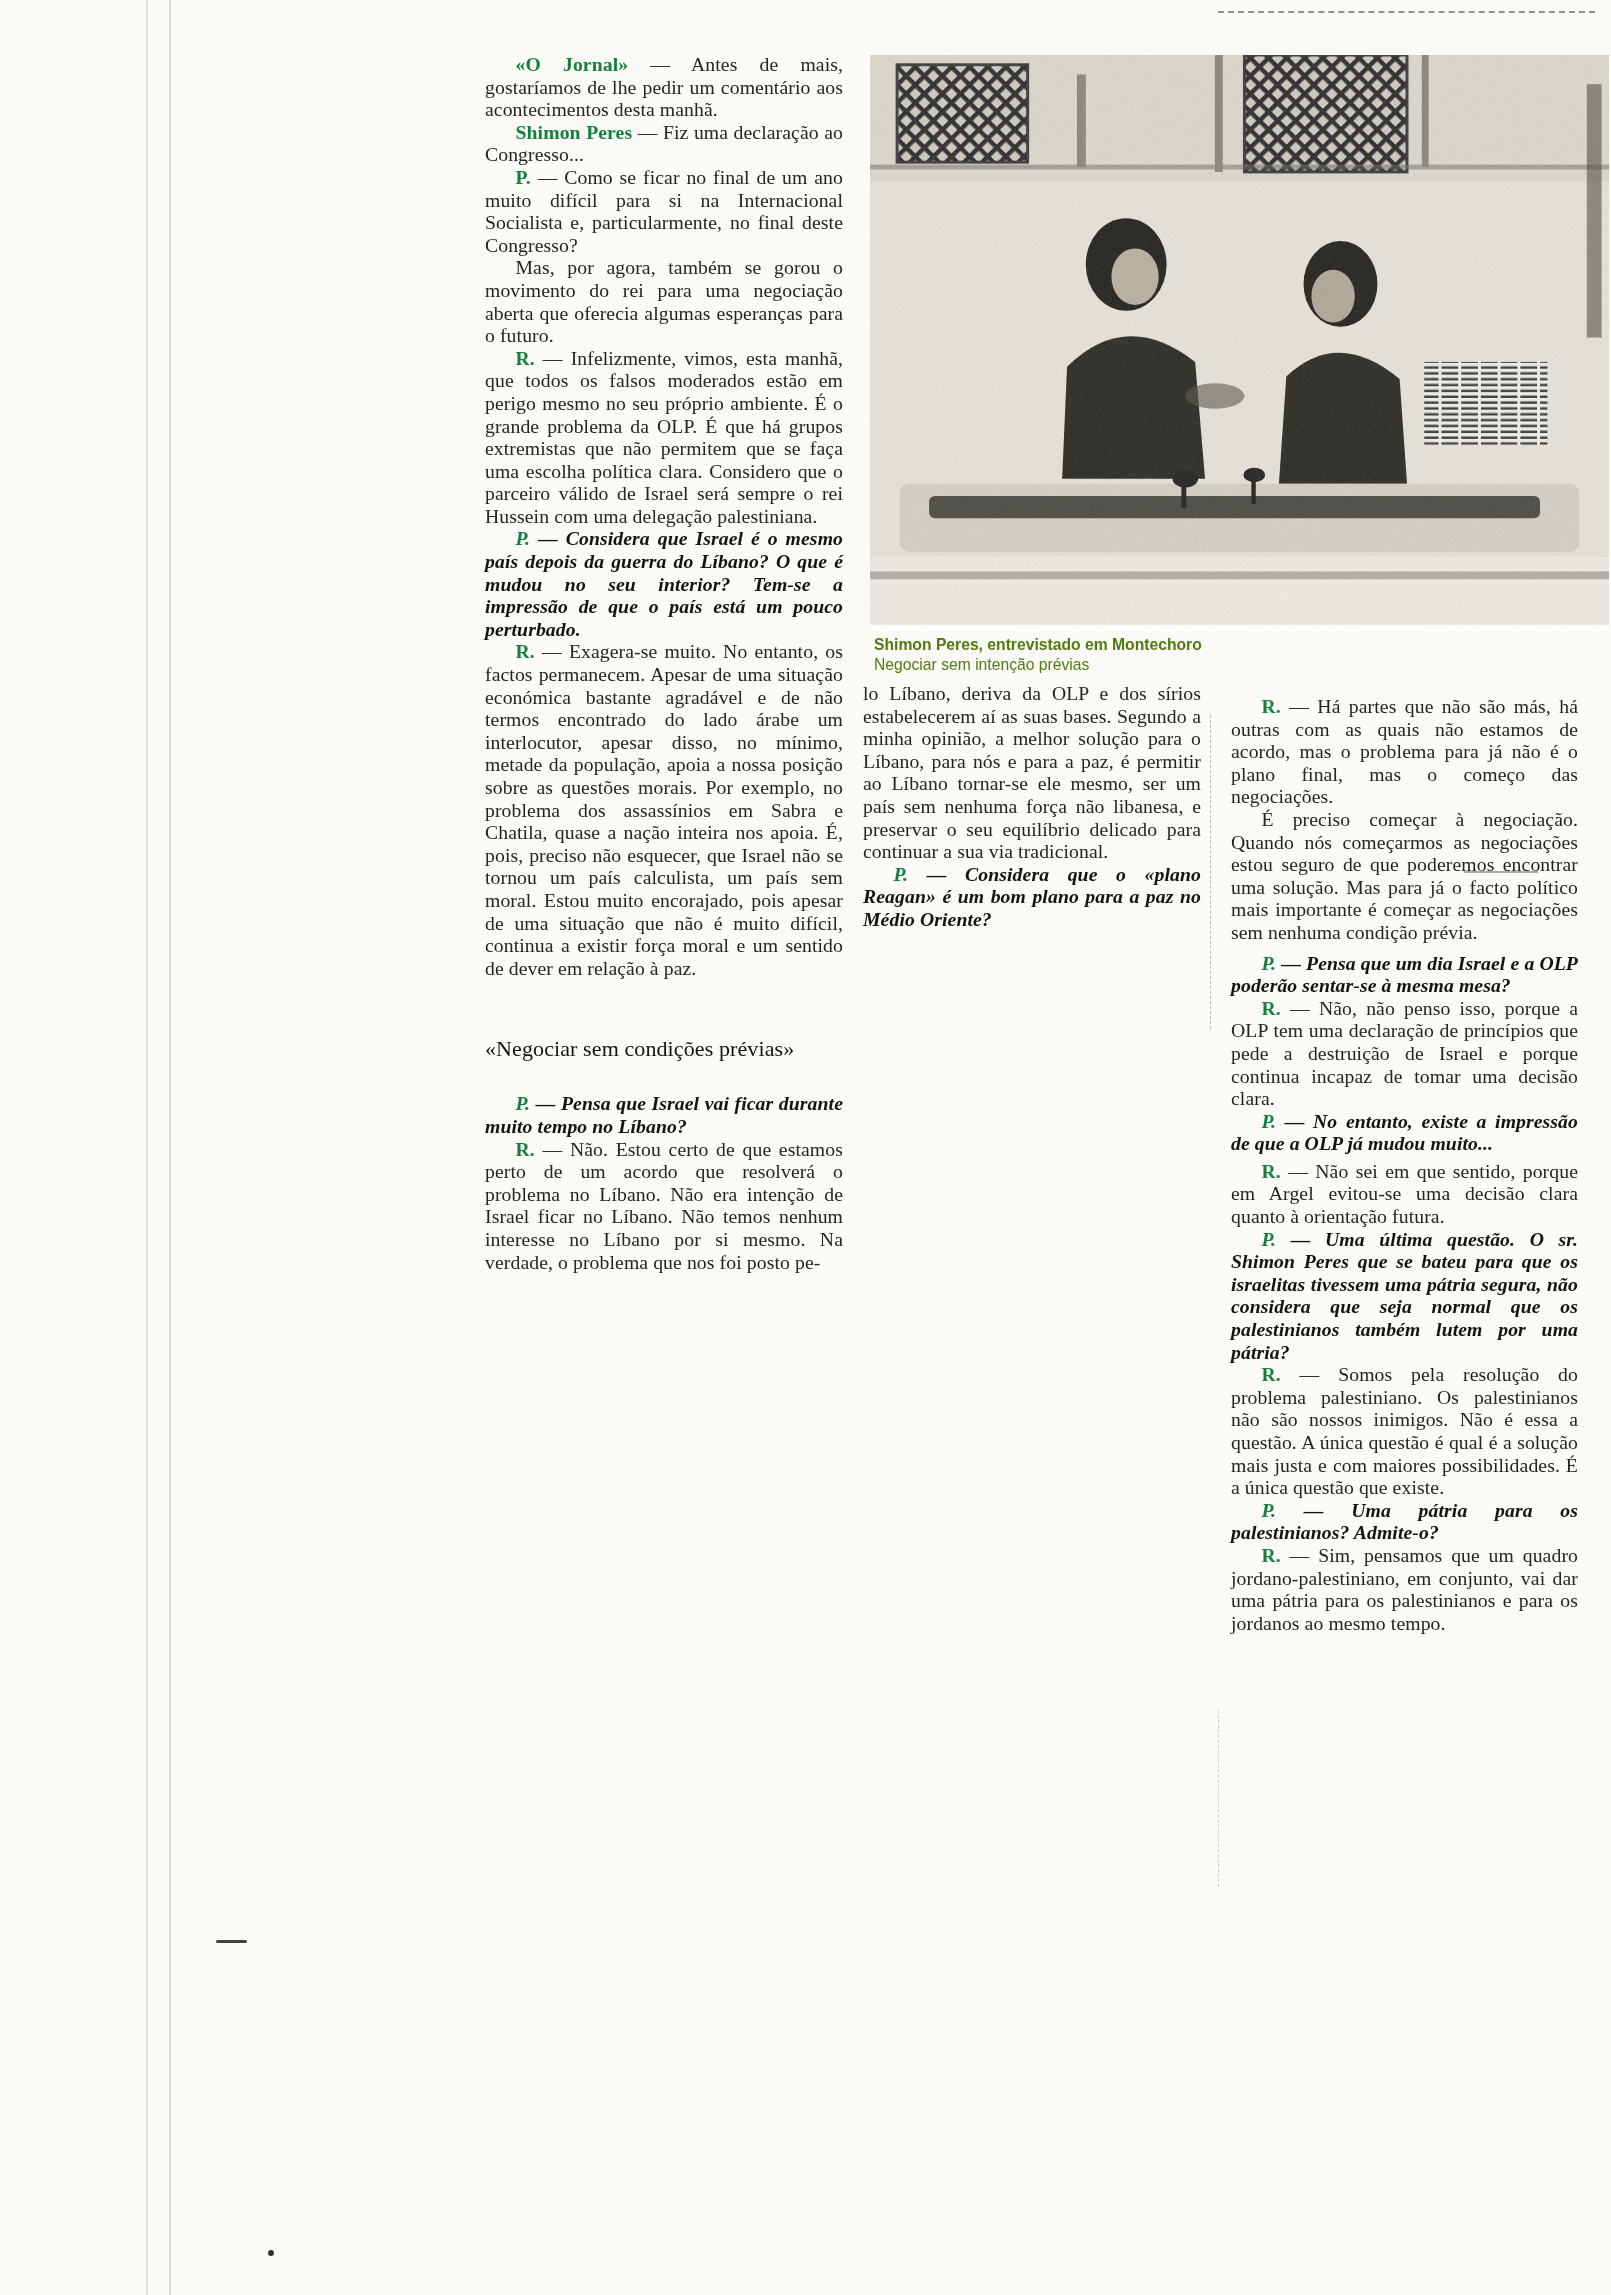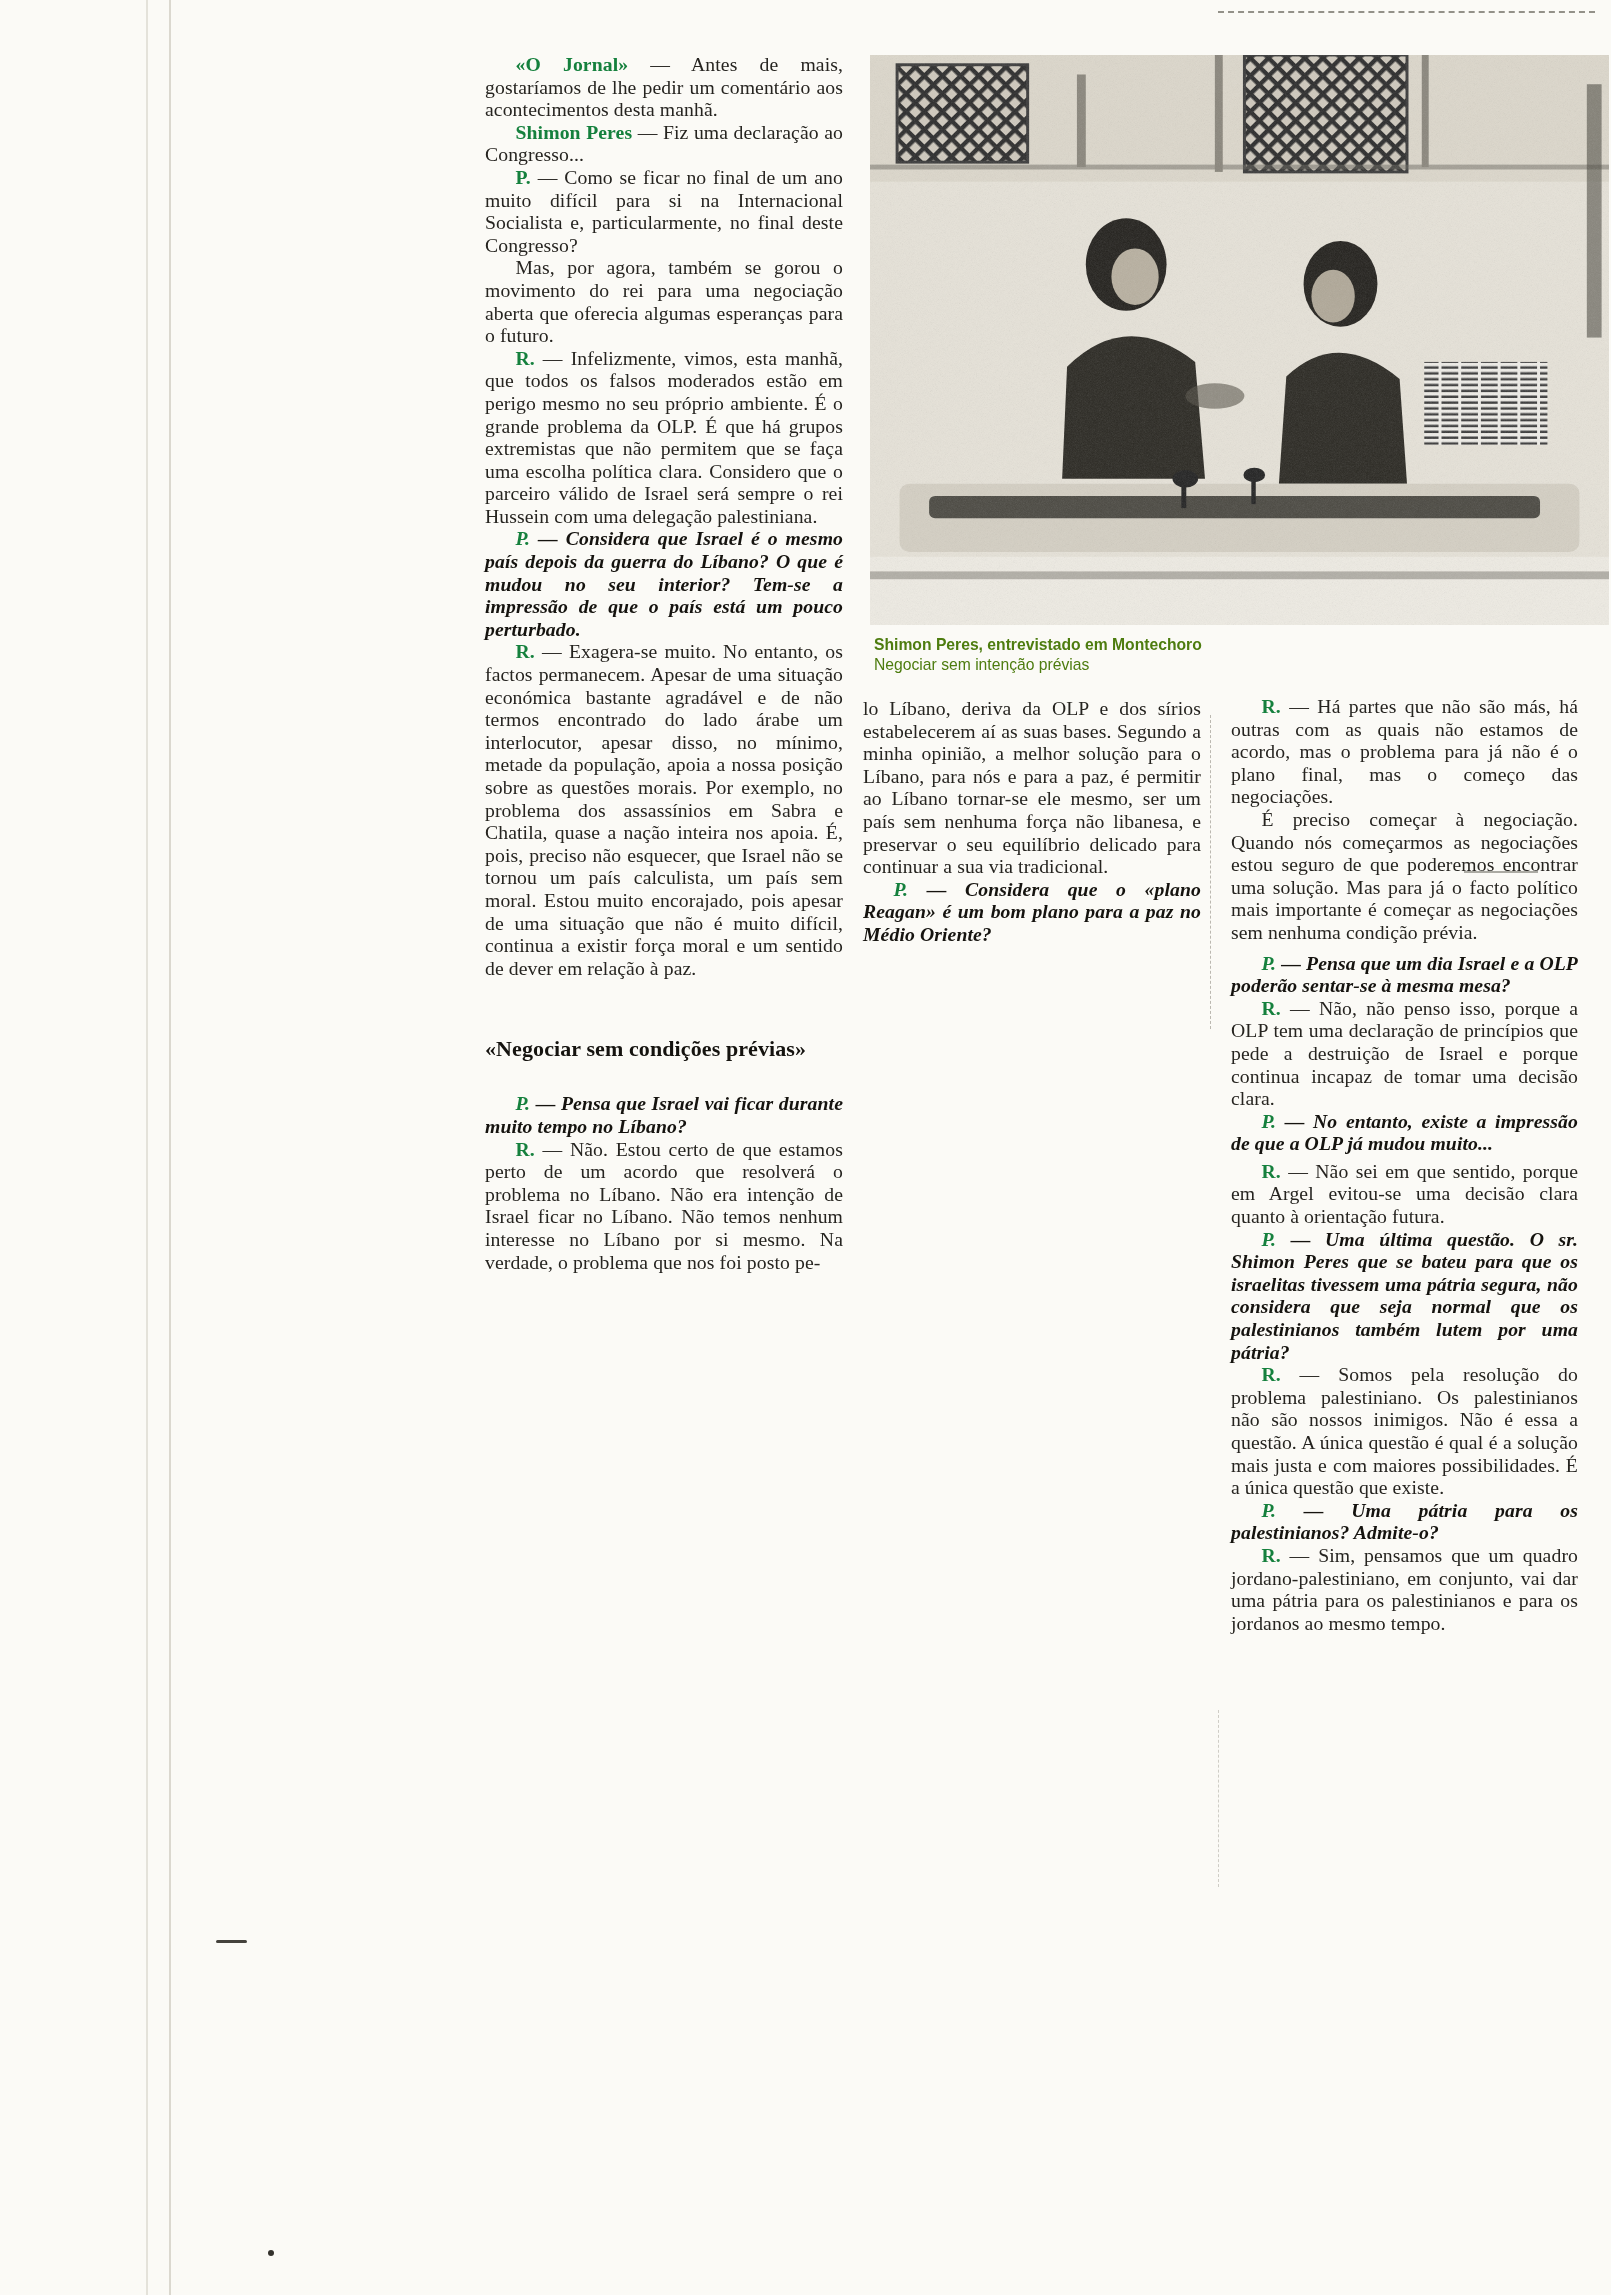--- a/index.html
+++ b/index.html
@@ -21,21 +21,21 @@
     text-align: justify;
     font-size: 19.7px;
     line-height: 22.6px;
     letter-spacing: 0.1px;
   }
   .para { margin: 0; text-indent: 30.5px; }
   .para.noindent { text-indent: 0; }
   .para.bold { font-weight: bold; color: #15130f; font-style: italic; }
   .lead { font-weight: bold; color: #15803d; }
   .para.heading {
-    font-weight: bold;
+    font-weight: normal;
     font-size: 22px;
     line-height: 26.5px;
     text-indent: 0;
     text-align: left;
     margin: 57px 0 29.5px 0;
     color: #15130f;
   }
   .para.gap-top { margin-top: 8px; }
   .para.gap-top-sm { margin-top: 5px; }
 
@@ -142,21 +142,21 @@
       <p class="para"><span class="lead">P. </span><span>— Como se ficar no final de um ano muito difícil para si na Internacional Socialista e, particularmente, no final deste Congresso?</span></p>
       <p class="para"><span>Mas, por agora, também se gorou o movimento do rei para uma negociação aberta que oferecia algumas esperanças para o futuro.</span></p>
       <p class="para"><span class="lead">R. </span><span>— Infelizmente, vimos, esta manhã, que todos os falsos moderados estão em perigo mesmo no seu próprio ambiente. É o grande problema da OLP. É que há grupos extremistas que não permitem que se faça uma escolha política clara. Considero que o parceiro válido de Israel será sempre o rei Hussein com uma delegação palestiniana.</span></p>
       <p class="para bold"><span class="lead">P. </span><span>— Considera que Israel é o mesmo país depois da guerra do Líbano? O que é mudou no seu interior? Tem-se a impressão de que o país está um pouco perturbado.</span></p>
       <p class="para"><span class="lead">R. </span><span>— Exagera-se muito. No entanto, os factos permanecem. Apesar de uma situação económica bastante agradável e de não termos encontrado do lado árabe um interlocutor, apesar disso, no mínimo, metade da população, apoia a nossa posição sobre as questões morais. Por exemplo, no problema dos assassínios em Sabra e Chatila, quase a nação inteira nos apoia. É, pois, preciso não esquecer, que Israel não se tornou um país calculista, um país sem moral. Estou muito encorajado, pois apesar de uma situação que não é muito difícil, continua a existir força moral e um sentido de dever em relação à paz.</span></p>
       <p class="para heading"><span>«Negociar sem condições prévias»</span></p>
       <p class="para bold"><span class="lead">P. </span><span>— Pensa que Israel vai ficar durante muito tempo no Líbano?</span></p>
       <p class="para"><span class="lead">R. </span><span>— Não. Estou certo de que estamos perto de um acordo que resolverá o problema no Líbano. Não era intenção de Israel ficar no Líbano. Não temos nenhum interesse no Líbano por si mesmo. Na verdade, o problema que nos foi posto pe-</span></p>
     </div>
 
-  <div class="col" style="left:863px; top:697px; width:338px;">
+  <div class="col" style="left:863px; top:682px; width:338px;">
       <p class="para noindent"><span>lo Líbano, deriva da OLP e dos sírios estabelecerem aí as suas bases. Segundo a minha opinião, a melhor solução para o Líbano, para nós e para a paz, é permitir ao Líbano tornar-se ele mesmo, ser um país sem nenhuma força não libanesa, e preservar o seu equilíbrio delicado para continuar a sua via tradicional.</span></p>
       <p class="para bold"><span class="lead">P. </span><span>— Considera que o «plano Reagan» é um bom plano para a paz no Médio Oriente?</span></p>
     </div>
 
   <div class="col" style="left:1231px; top:695px; width:347px;">
       <p class="para"><span class="lead">R. </span><span>— Há partes que não são más, há outras com as quais não estamos de acordo, mas o problema para já não é o plano final, mas o começo das negociações.</span></p>
       <p class="para"><span>É preciso começar à negociação. Quando nós começarmos as negociações estou seguro de que poderemos encontrar uma solução. Mas para já o facto político mais importante é começar as negociações sem nenhuma condição prévia.</span></p>
       <p class="para bold gap-top"><span class="lead">P. </span><span>— Pensa que um dia Israel e a OLP poderão sentar-se à mesma mesa?</span></p>
       <p class="para"><span class="lead">R. </span><span>— Não, não penso isso, porque a OLP tem uma declaração de princípios que pede a destruição de Israel e porque continua incapaz de tomar uma decisão clara.</span></p>
       <p class="para bold"><span class="lead">P. </span><span>— No entanto, existe a impressão de que a OLP já mudou muito...</span></p>

